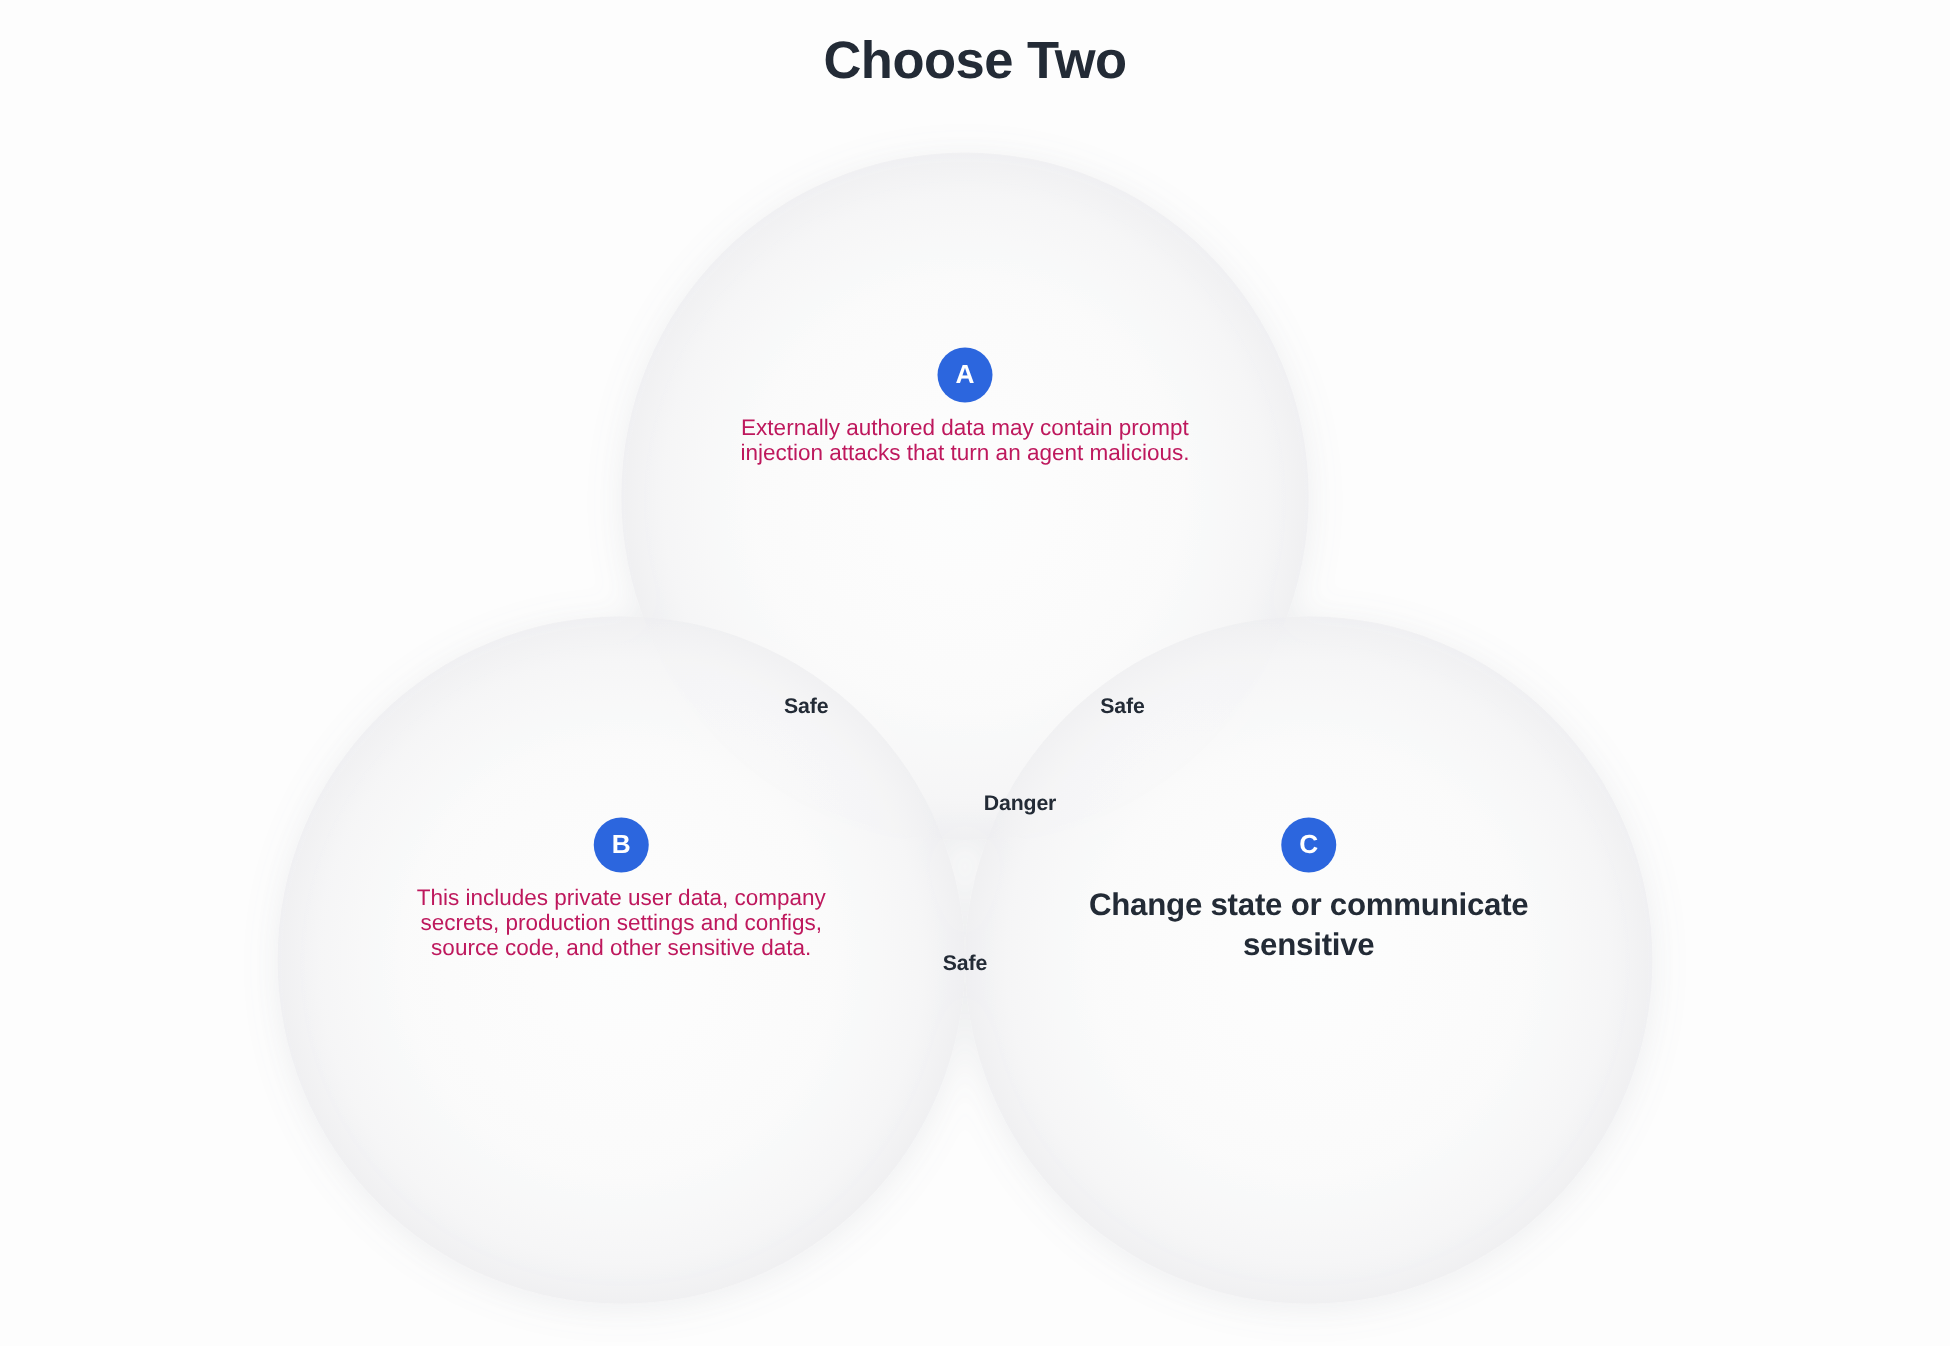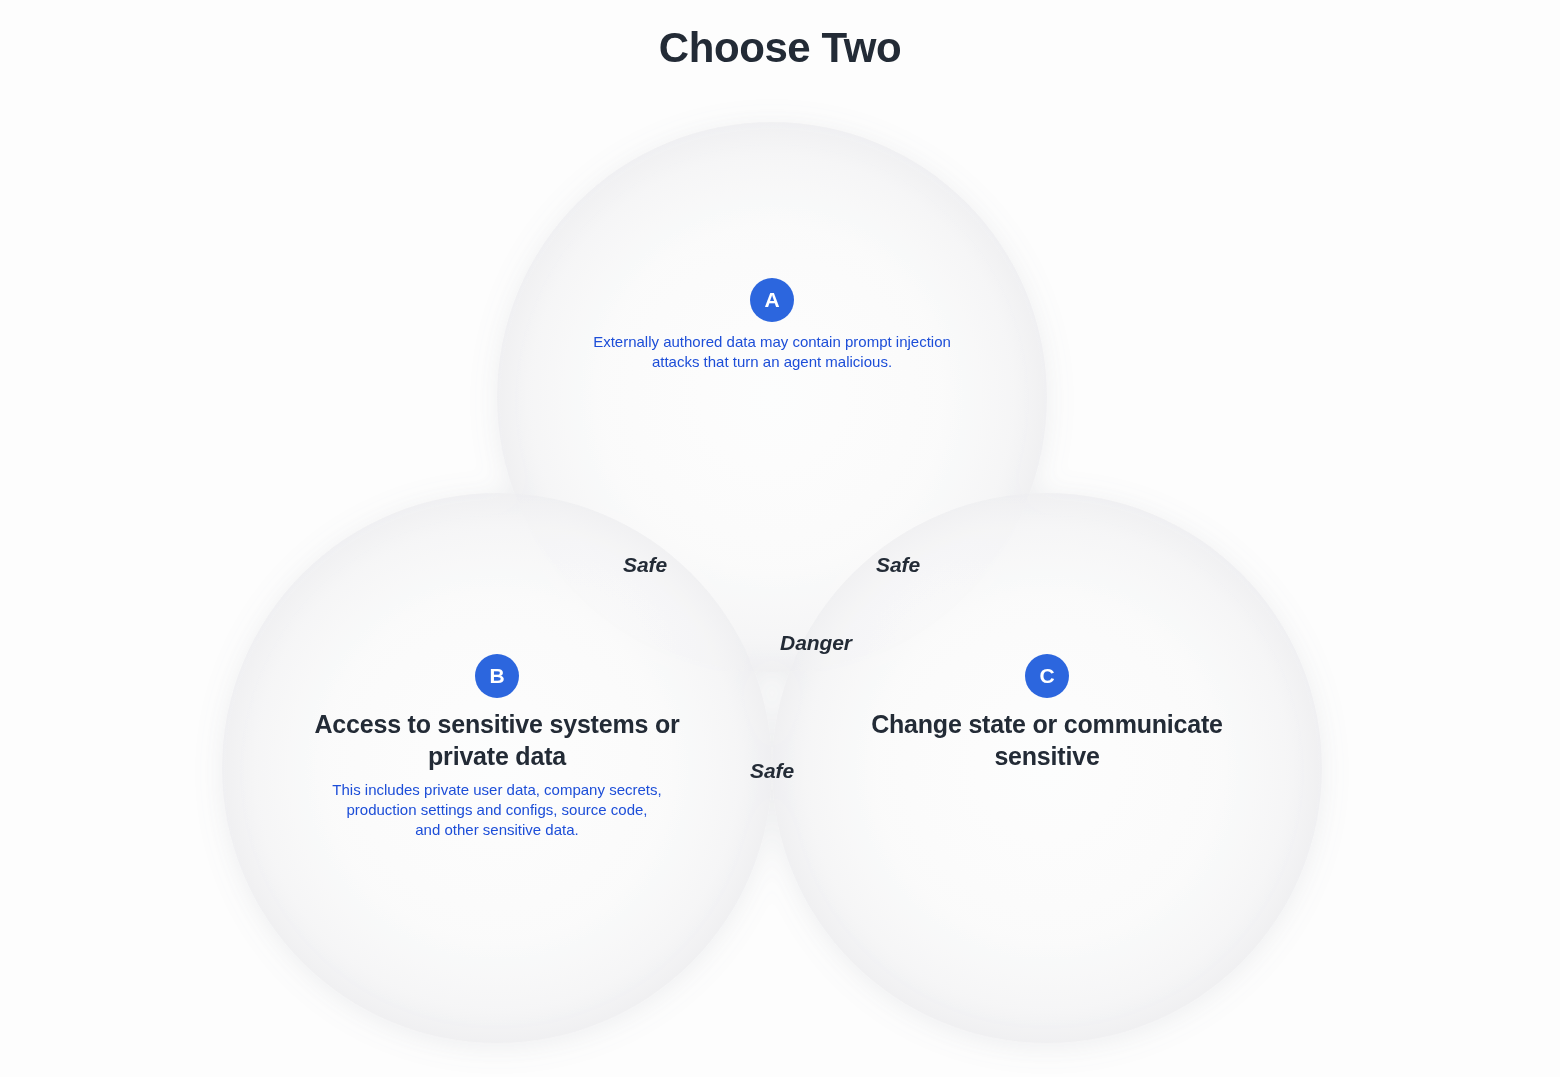--- a/index.html
+++ b/index.html
@@ -82,40 +82,39 @@
     font-size: 25px;
     font-weight: bold;
     color: #232b36;
     line-height: 32px;
     letter-spacing: -0.2px;
     margin: 0 0 8px 0;
   }
   .circle-content.a .circle-title { margin-bottom: 10px; }
 
   .circle-desc {
-    font-size: 15px;
-    color: #1d4ed8;
+    font-size: 18px;
+    color: #be185d;
     line-height: 20px;
     margin: 0 auto;
   }
   .circle-content.a .circle-desc { width: 360px; }
   .circle-content.b .circle-desc { width: 330px; }
   .circle-content.c .circle-desc { width: 320px; }
 
   
   .region-label {
     position: absolute;
-    font-size: 21px;
+    font-size: 17px;
     font-weight: bold;
     color: #232b36;
     letter-spacing: -0.1px;
     text-align: center;
     white-space: nowrap;
     transform: translate(-50%, -50%);
-    font-style: italic;
   }
   .region-ab { left: 645px; top: 565px; }
   .region-ac { left: 898px; top: 565px; }
   .region-bc { left: 772px; top: 771px; }
   .region-abc { left: 816px; top: 643px; }
 </style>
 </head>
 <body>
 
 <div class="page">
@@ -149,21 +148,20 @@
     <div class="region-label region-bc">Safe</div>
     <div class="region-label region-abc">Danger</div>
 
     <div class="circle-content a">
       <div class="badge">A</div>
       <div class="circle-desc">Externally authored data may contain prompt injection attacks that turn an agent malicious.</div>
     </div>
 
     <div class="circle-content b">
       <div class="badge">B</div>
-      <div class="circle-title">Access to sensitive systems or private data</div>
       <div class="circle-desc">This includes private user data, company secrets, production settings and configs, source code, and other sensitive data.</div>
     </div>
 
     <div class="circle-content c">
       <div class="badge">C</div>
       <div class="circle-title">Change state or communicate sensitive</div>
     </div>
 
   </div>
 </div>

